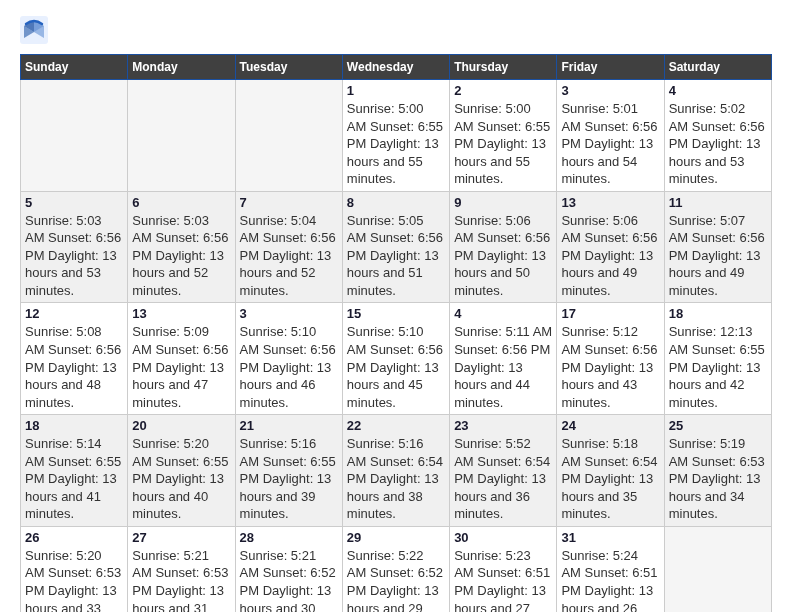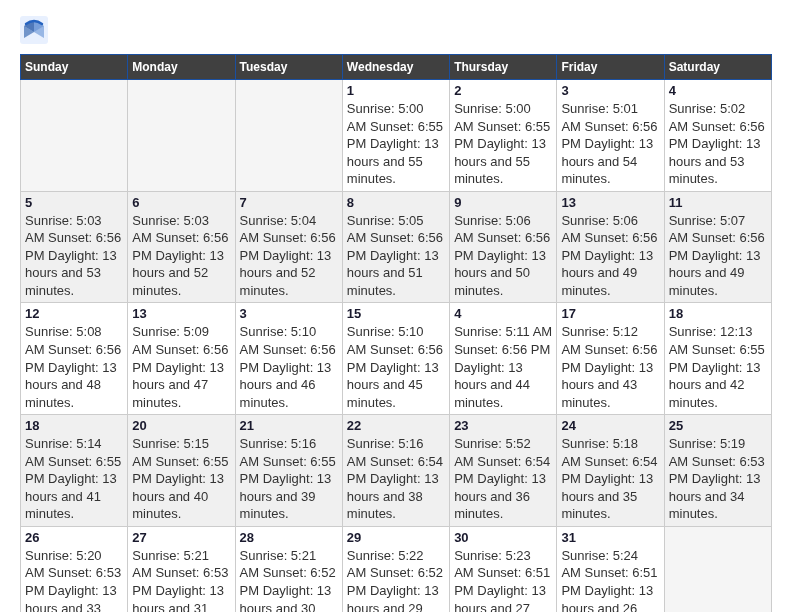--- a/index.html
+++ b/index.html
@@ -276,21 +276,21 @@
         <tr class="row-shaded">
           <td>
             <div class="day-num">18</div>
             <div class="cell-text">Sunrise: 5:14 AM
 Sunset: 6:55 PM
 Daylight: 13 hours
 and 41 minutes.</div>
           </td>
           <td>
             <div class="day-num">20</div>
-            <div class="cell-text">Sunrise: 5:15 AM
+            <div class="cell-text">Sunrise: 5:20 AM
 Sunset: 6:55 PM
 Daylight: 13 hours
 and 40 minutes.</div>
           </td>
           <td>
             <div class="day-num">21</div>
             <div class="cell-text">Sunrise: 5:16 AM
 Sunset: 6:55 PM
 Daylight: 13 hours
 and 39 minutes.</div>

